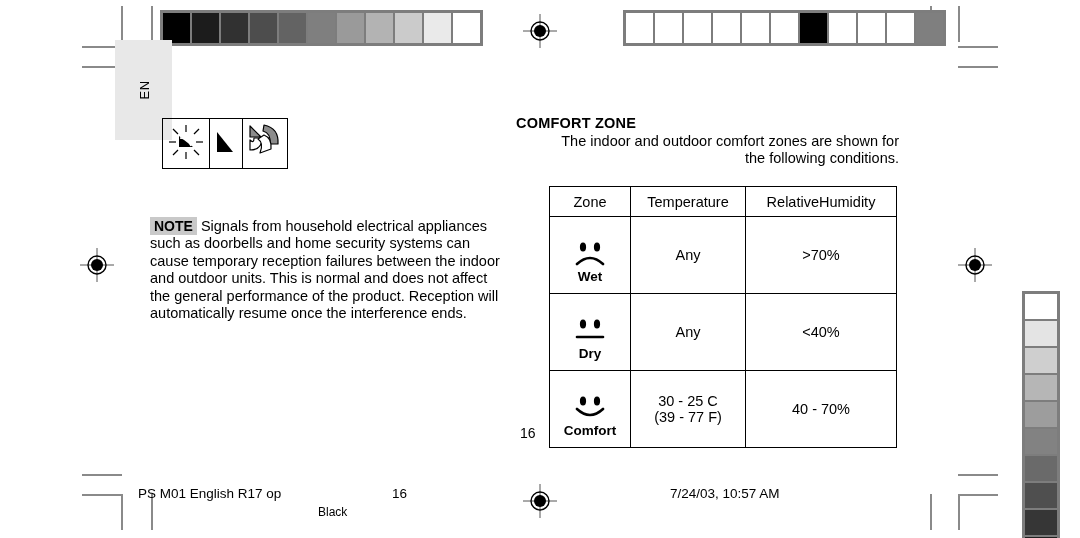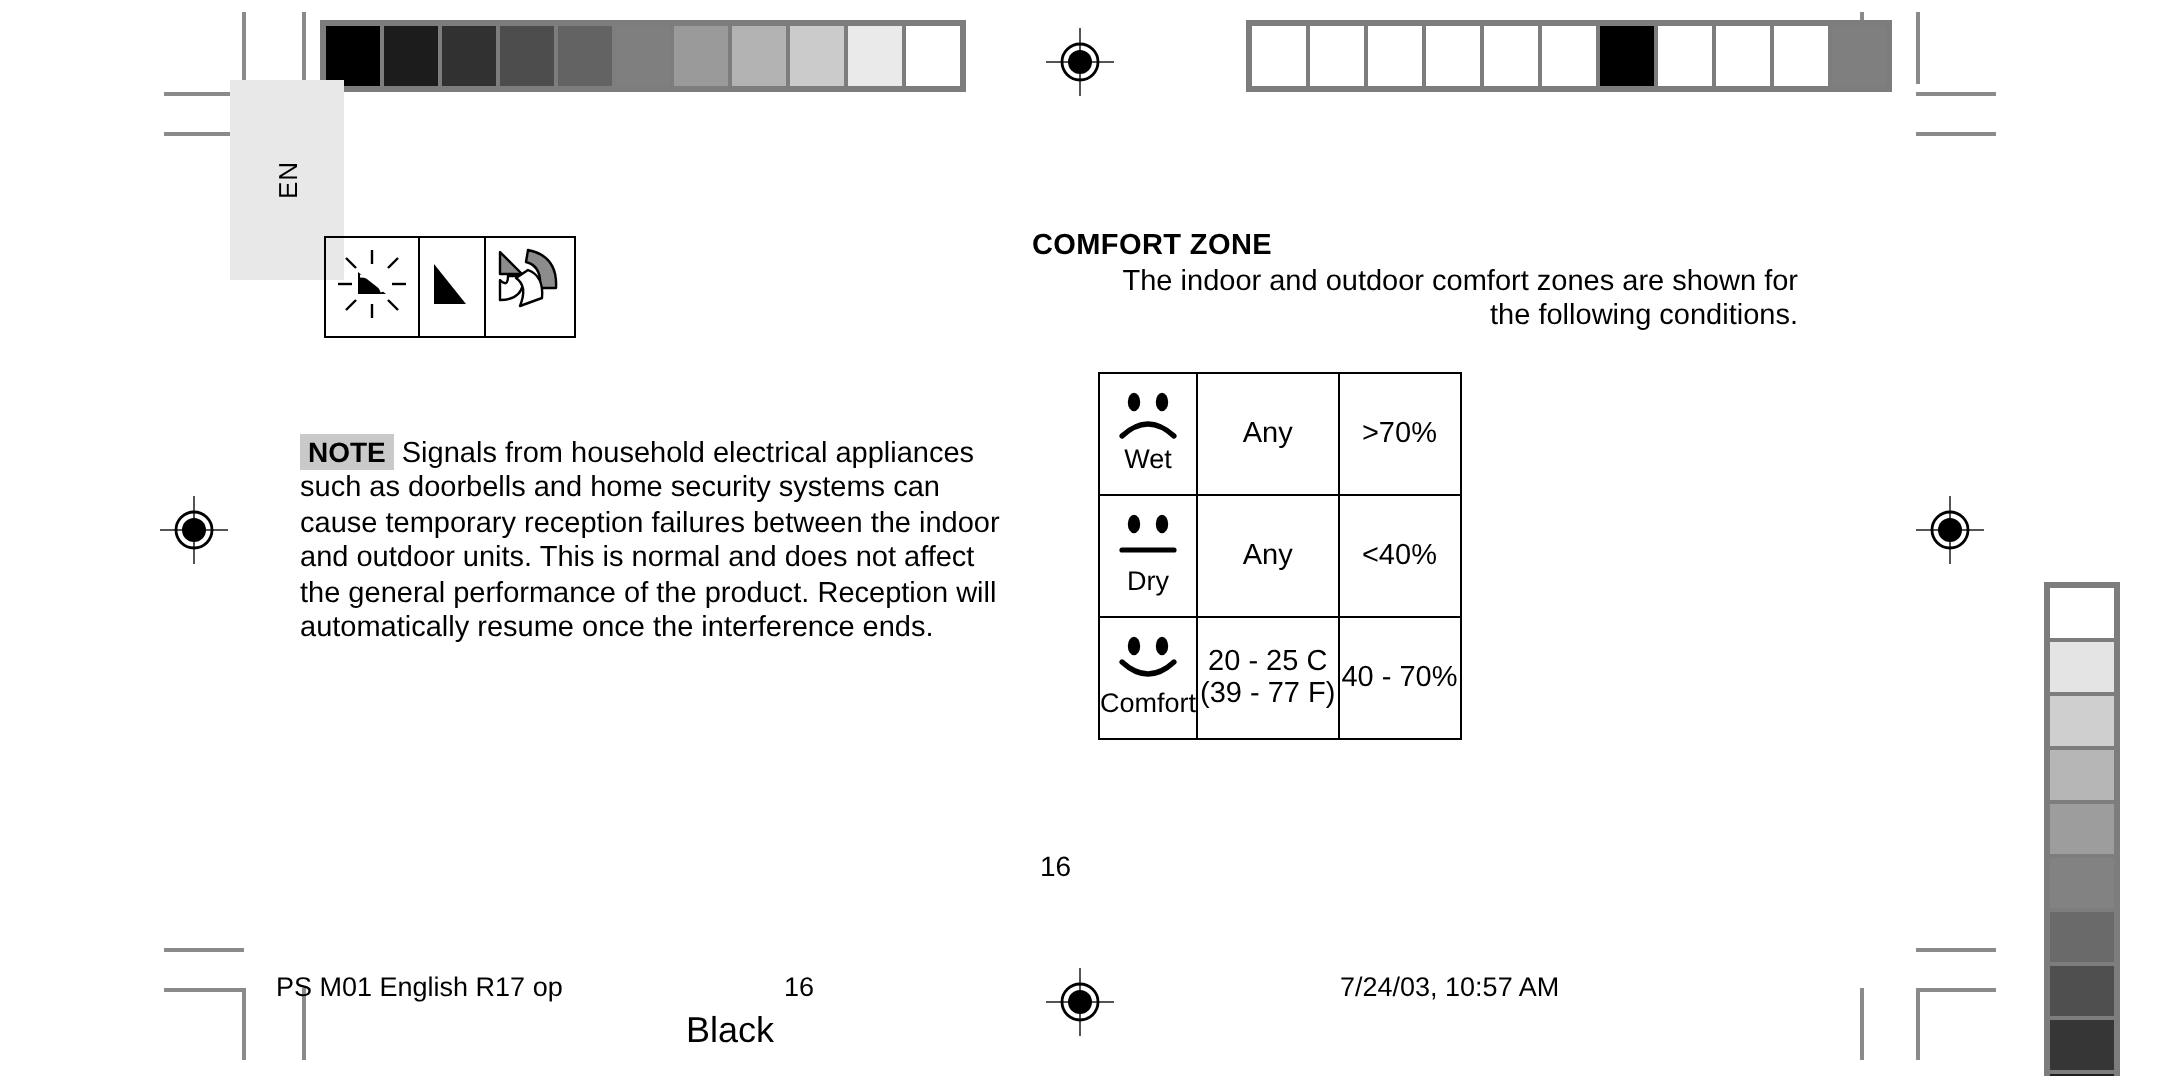--- a/index.html
+++ b/index.html
@@ -83,32 +83,32 @@
   }
   #comfort-table td, #comfort-table th {
     border:1.4px solid #000;
     text-align:center; vertical-align:middle;
     font-weight:normal; font-size:14.5px;
   }
   #comfort-table th { height:27px; }
   #comfort-table .zone-col  { width:78px; }
   #comfort-table .temp-col  { width:112px; }
   #comfort-table .hum-col   { width:148px; }
-  #comfort-table td.zone-cell { height:58px; padding:0 0 2px; }
+  #comfort-table td.zone-cell { height:58px; padding:16px 0 2px;font-weight:bold; }
   .zone-label { font-size:13.5px; margin-top:1px; }
   .face { display:block; margin:0 auto 1px; }
   .temp-lines { line-height:16px; }
 
   
   #page-number { left:520px; top:425px; font-size:14px; }
 
   
   #footer-file  { left:138px; top:486px; font-size:13.5px; }
   #footer-page  { left:392px; top:486px; font-size:13.5px; }
-  #footer-color { left:318px; top:505px; font-size:18px;margin-left:25px; }
+  #footer-color { left:318px; top:505px; font-size:12px; }
   #footer-date  { left:670px; top:486px; font-size:13.5px; }
 </style>
 </head>
 <body>
 
 <div class="abs cropline" style="left:121px;top:6px;width:1.5px;height:36px;"></div>
 <div class="abs cropline" style="left:151px;top:6px;width:1.5px;height:36px;"></div>
 <div class="abs cropline" style="left:82px;top:46px;width:40px;height:1.5px;"></div>
 <div class="abs cropline" style="left:82px;top:66px;width:40px;height:1.5px;"></div>
 
@@ -242,20 +242,25 @@
 
 <div class="abs" id="note-block">
   <span id="note-badge">NOTE</span><span>Signals from household electrical appliances such as doorbells and home security systems can cause temporary reception failures between the indoor and outdoor units. This is normal and does not affect the general performance of the product. Reception will automatically resume once the interference ends.</span>
 </div>
 
 <div class="abs" id="comfort-heading">COMFORT ZONE</div>
 <div class="abs" id="comfort-intro">The indoor and outdoor comfort zones are shown for the following conditions.</div>
 
 <table class="abs" id="comfort-table">
   <tbody>
+      <tr>
+    <th class="zone-col">Zone</th>
+    <th class="temp-col">Temperature</th>
+    <th class="hum-col">RelativeHumidity</th>
+  </tr>
 
   <tr>
     <td class="zone-cell">
       <svg class="face" width="48" height="26" viewBox="0 0 48 26">
         <ellipse cx="17" cy="6" rx="3.1" ry="4.6" fill="#000"></ellipse>
         <ellipse cx="31" cy="6" rx="3.1" ry="4.6" fill="#000"></ellipse>
         <path d="M11 23 Q24 11 37 23" fill="none" stroke="#000" stroke-width="2.6" stroke-linecap="round"></path>
       </svg>
       <span class="zone-label">Wet</span>
     </td>
@@ -280,21 +285,21 @@
     <td class="zone-cell">
       <svg class="face" width="48" height="26" viewBox="0 0 48 26">
         <ellipse cx="17" cy="6" rx="3.1" ry="4.6" fill="#000"></ellipse>
         <ellipse cx="31" cy="6" rx="3.1" ry="4.6" fill="#000"></ellipse>
         <path d="M11 14 Q24 26 37 14" fill="none" stroke="#000" stroke-width="2.6" stroke-linecap="round"></path>
       </svg>
       <span class="zone-label">Comfort</span>
     </td>
     <td>
       <div class="temp-lines">
-        <div>20 - 25  C</div>
+        <div>30 - 25  C</div>
         <div>(39 - 77  F)</div>
       </div>
     </td>
     <td>40 - 70%</td>
   </tr>
 </tbody>
   </table>
 
 <div class="abs" id="page-number">16</div>
 

